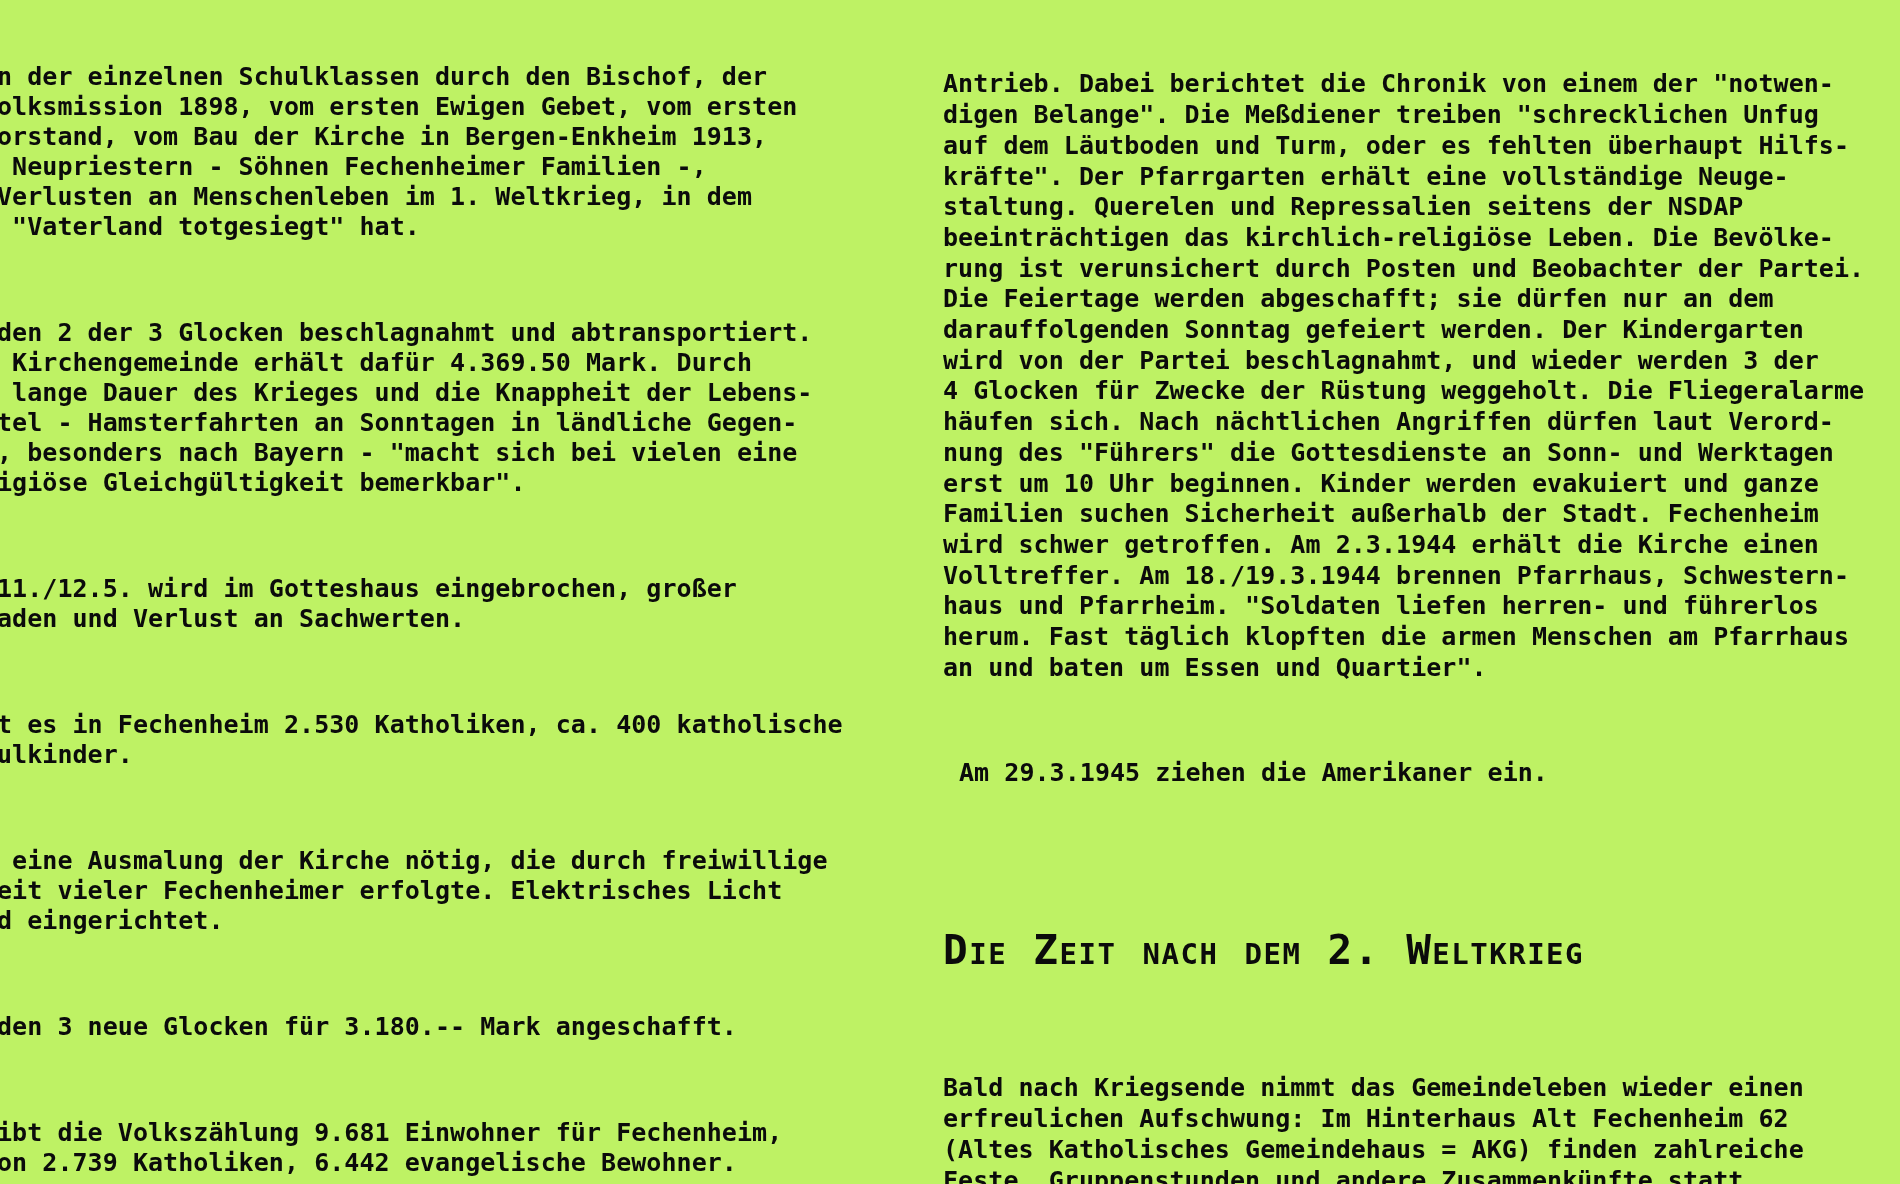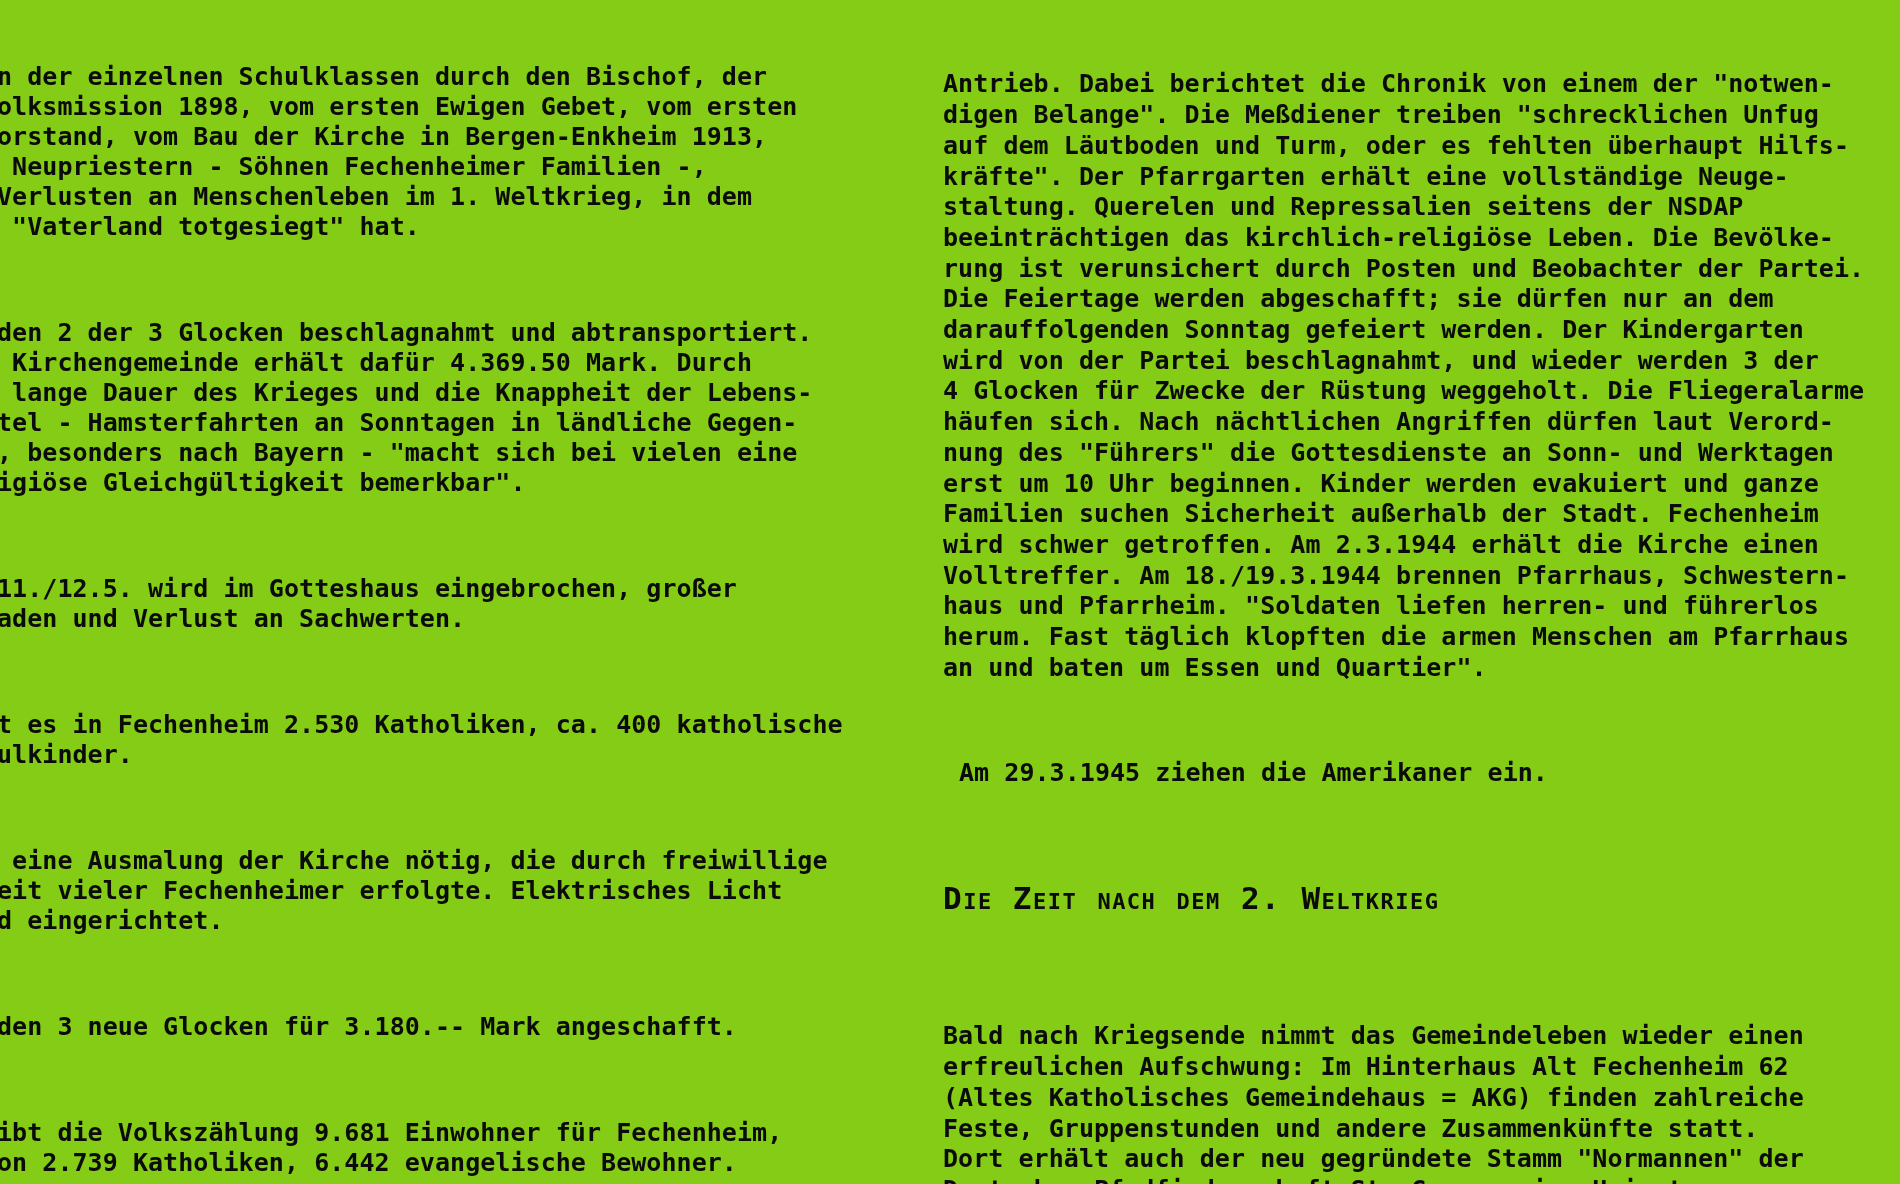--- a/index.html
+++ b/index.html
@@ -10,21 +10,21 @@
   body {
     width: 1900px;
     height: 1184px;
     overflow: hidden;
     position: relative;
     font-family: "DejaVu Sans Mono", "Liberation Mono", monospace;
   }
   .page {
     position: absolute;
     inset: 0;
-    background: #84cc16;
+    background: #bef264;
     color: #0b0b0b;
   }
   .col {
     position: absolute;
     white-space: pre;
     font-weight: bold;
     font-size: 25px;
     letter-spacing: 0.05px;
   }
   .col-left {
@@ -35,22 +35,22 @@
   .col-right {
     left: 943px;
     top: 8px;
     line-height: 30.7px;
   }
   .para { margin: 0; }
   .col-left .para.gap   { margin-top: 16px; }
   .col-right .para.gap  { margin-top: 13px; margin-left: 16px; }
   .col-right .para.after-heading { margin-top: 42px; }
   .heading-section {
-    margin: 28px 0 0 0;
-    font-size: 31px;
+    margin: 80px 0 0 0;
+    font-size: 41px;
     line-height: 40px;
     font-weight: bold;
     font-variant: small-caps;
     letter-spacing: 1.5px;
     white-space: pre;
   }
 </style>
 </head>
 <body>
 

